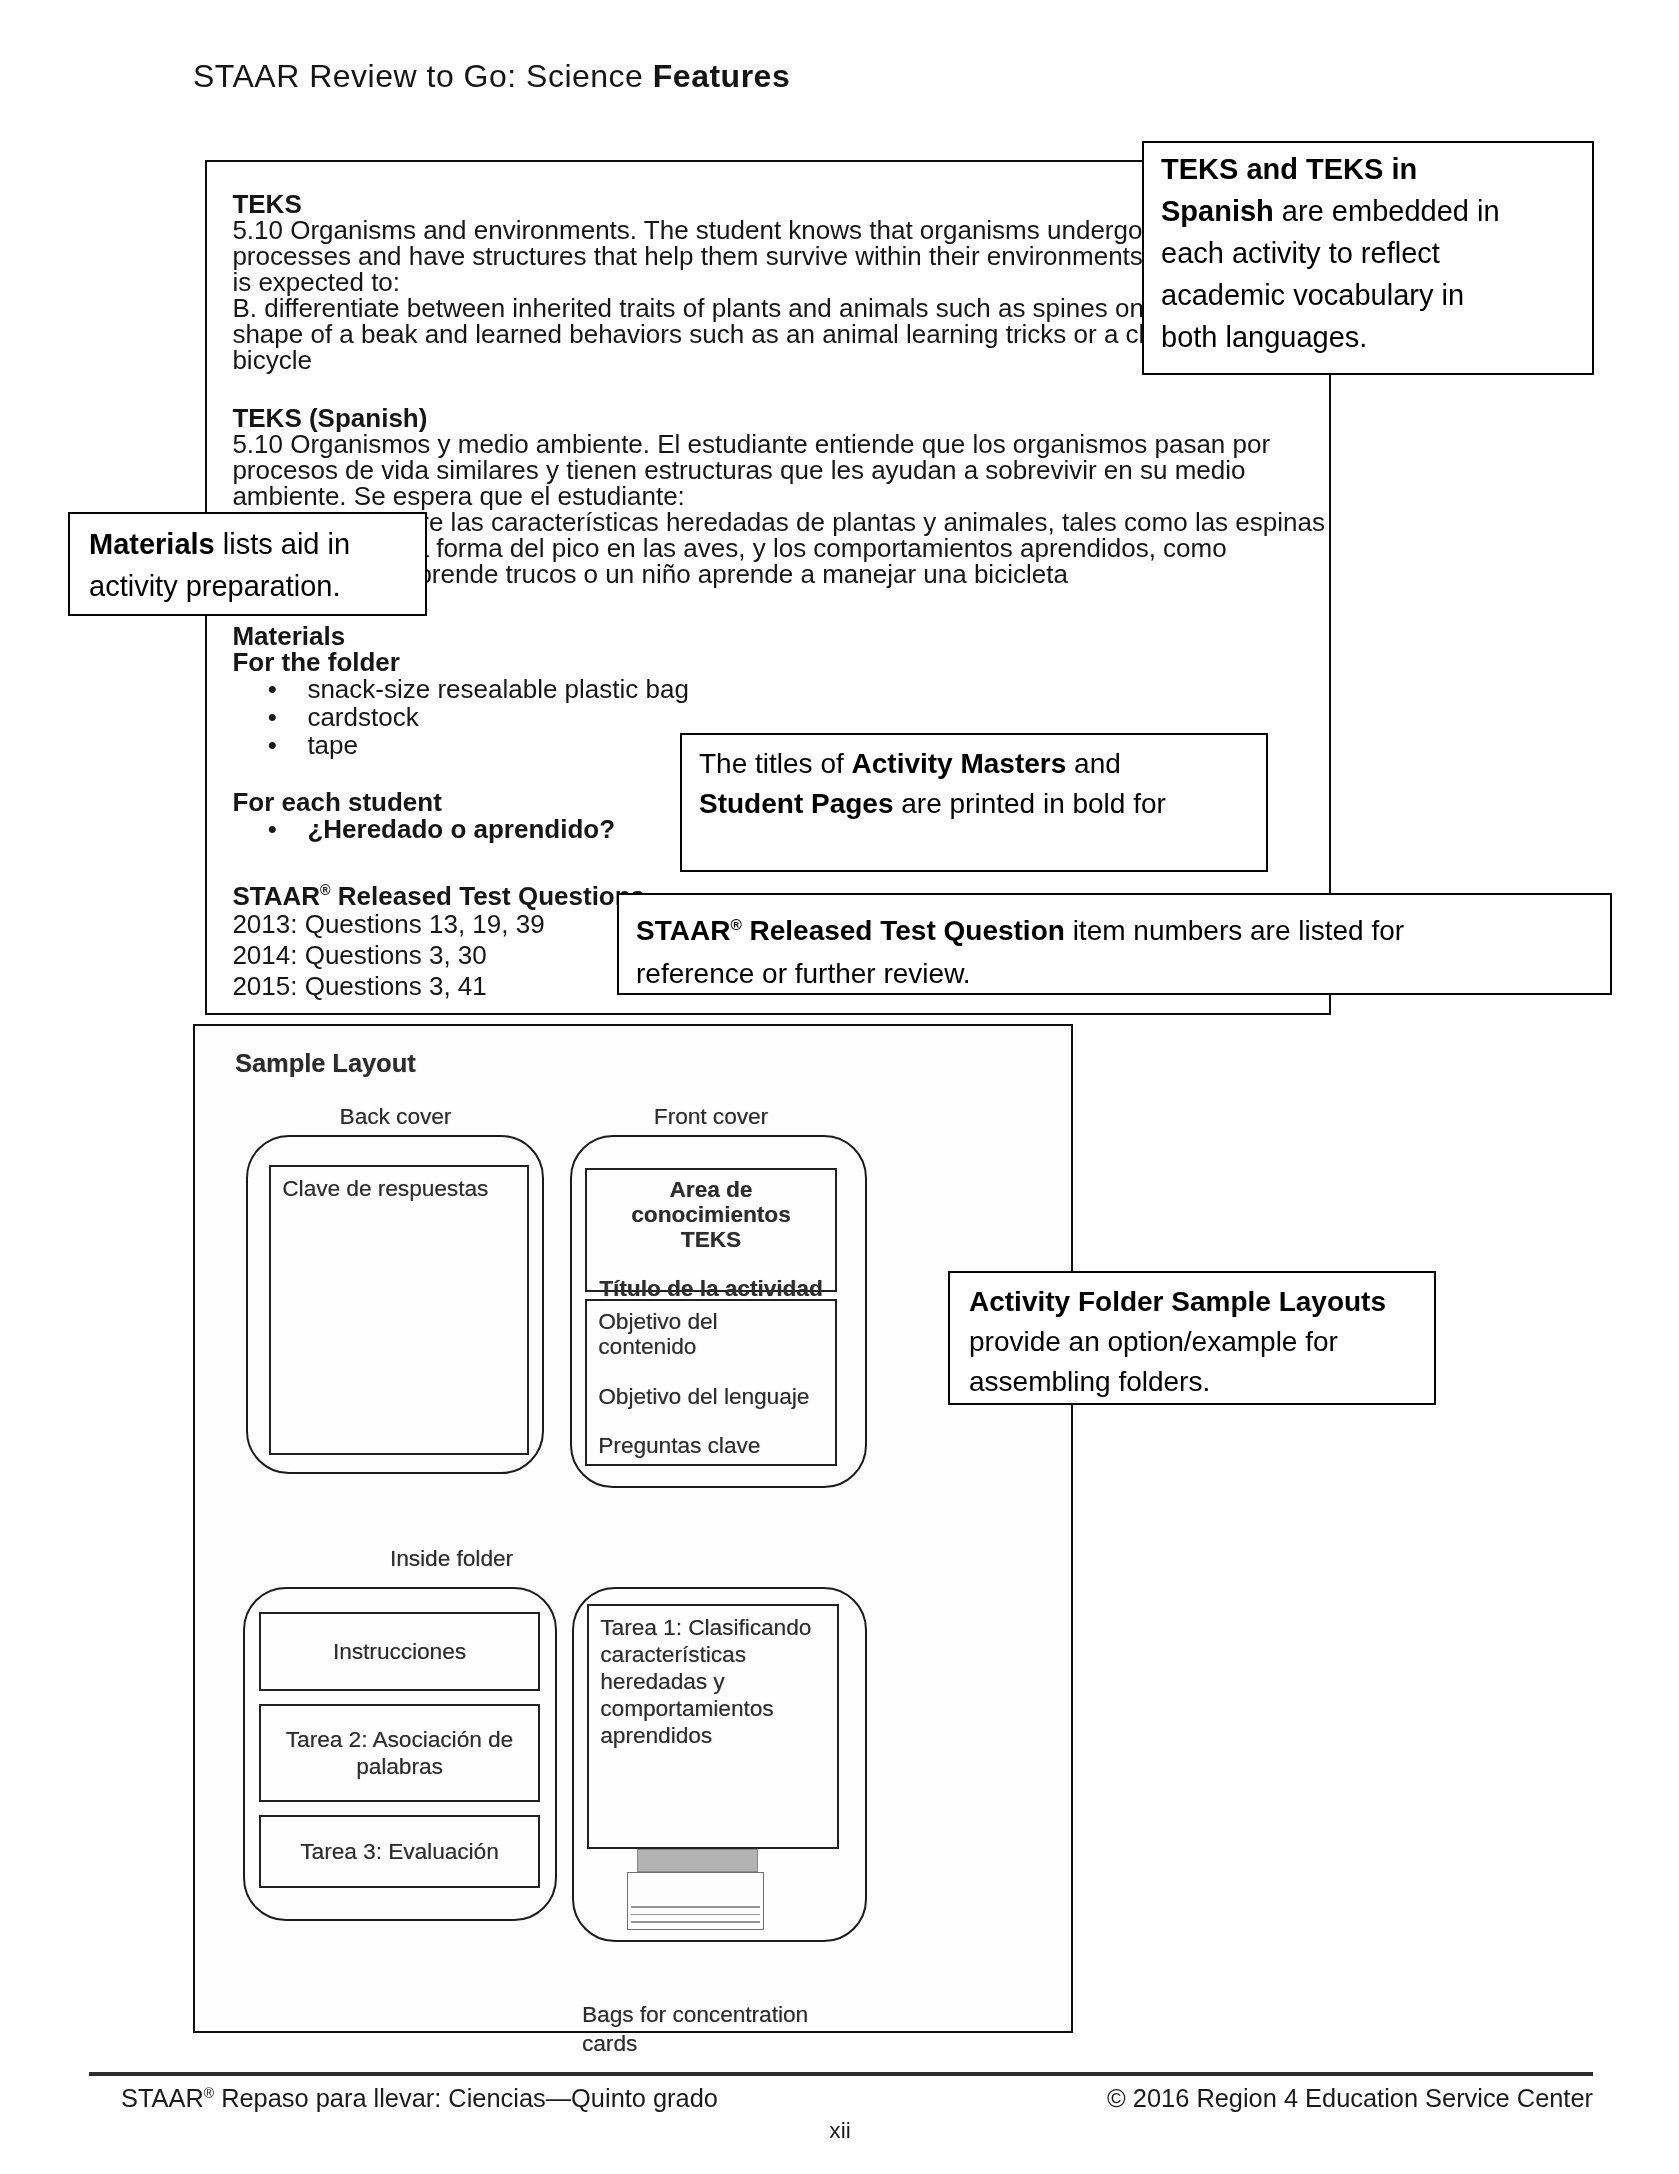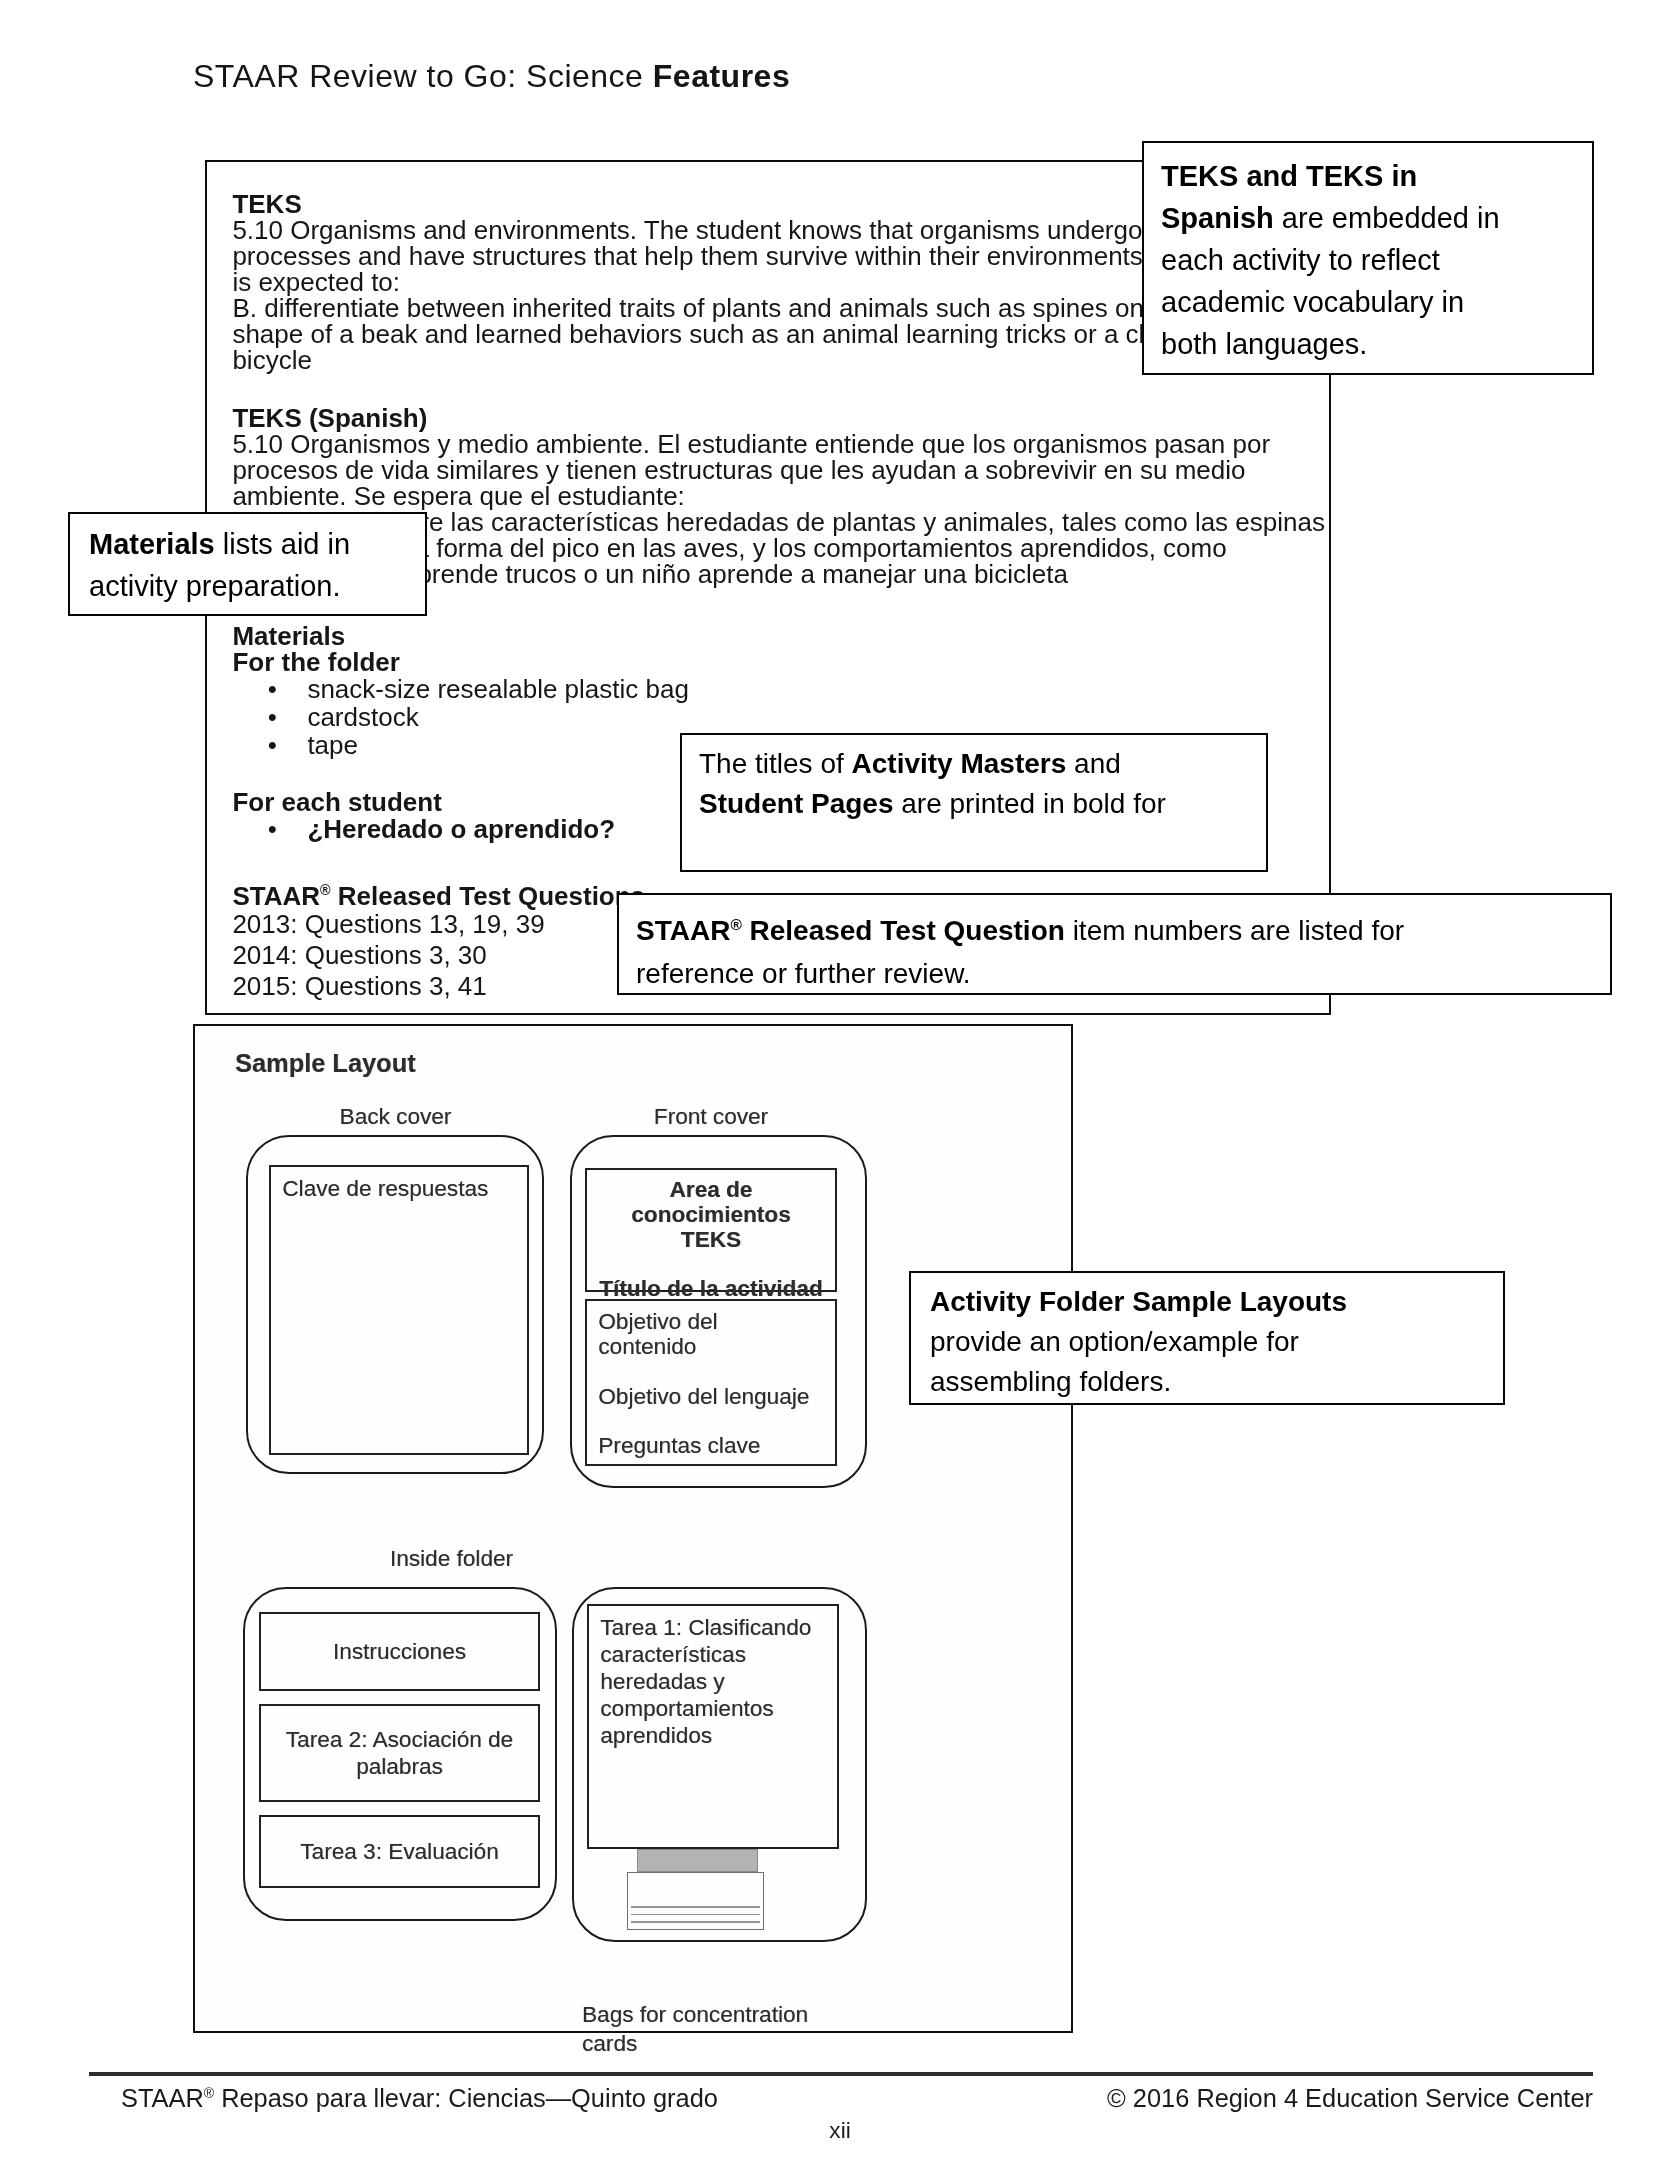--- a/index.html
+++ b/index.html
@@ -26,29 +26,29 @@
   .lines .ln { line-height:26px; white-space:nowrap; }
   .lines.rel .ln { line-height:31px; }
   .sp34{height:32px;} .sp38{height:36px;} .sp32{height:30px;} .sp36{height:34px;}
   .bullet-row { line-height:28px; padding-left:26px; white-space:nowrap; }
   .bullet-row .dot { display:inline-block; width:49px; text-align:left; padding-left:9.4px; }
   .bold-items .bullet-text { font-weight:bold; }
 
   
   .callout { position:absolute; background:#fff; border:2.8px solid #050505; color:#000; }
   .callout .segln { white-space:nowrap; }
-  #teks-callout { left:1142px; top:141px; width:452px; height:234px; padding:12px 17px; font-size:29px; }
+  #teks-callout { left:1142px; top:141px; width:452px; height:234px; padding:5px 17px; font-size:29px; }
   #teks-callout .segln { line-height:42px; }
   #materials-callout { left:68px; top:512px; width:359px; height:104px; padding:9.4px 19px; font-size:29px; }
   #materials-callout .segln { line-height:42px; }
   #titles-callout { left:680px; top:733px; width:588px; height:139px; padding:9.4px 17px; font-size:28px; }
   #titles-callout .segln { line-height:40px; }
   #staar-callout { left:617px; top:893px; width:995px; height:102px; padding:7.5px 17px; font-size:28px; }
   #staar-callout .segln { line-height:43px; }
-  #activity-callout { left:909px; top:1271px; width:596px; height:134px; padding:9.4px 19px; font-size:28px; }
+  #activity-callout { left:948px; top:1271px; width:488px; height:134px; padding:9.4px 19px; font-size:28px; }
   #activity-callout .segln { line-height:40px; }
 
   
   .sample-box { position:absolute; left:193px; top:1024px; width:880px; height:1009px; border:2.8px solid #0f0f0f; background:#fefefe; }
   .scan { text-shadow:0.4px 0.4px 0.7px rgba(70,70,70,0.55); color:#2c2c2c; }
   .sl-heading { position:absolute; left:235px; top:1049px; font-size:25.4px; font-weight:bold; }
   .diagram-label { position:absolute; font-size:22.6px; text-align:center; }
   #back-label { left:311px; top:1104px; width:169px; }
   #front-label { left:624px; top:1104px; width:174px; }
   .folder { position:absolute; border:2.8px solid #1b1b1b; border-radius:43px; }

